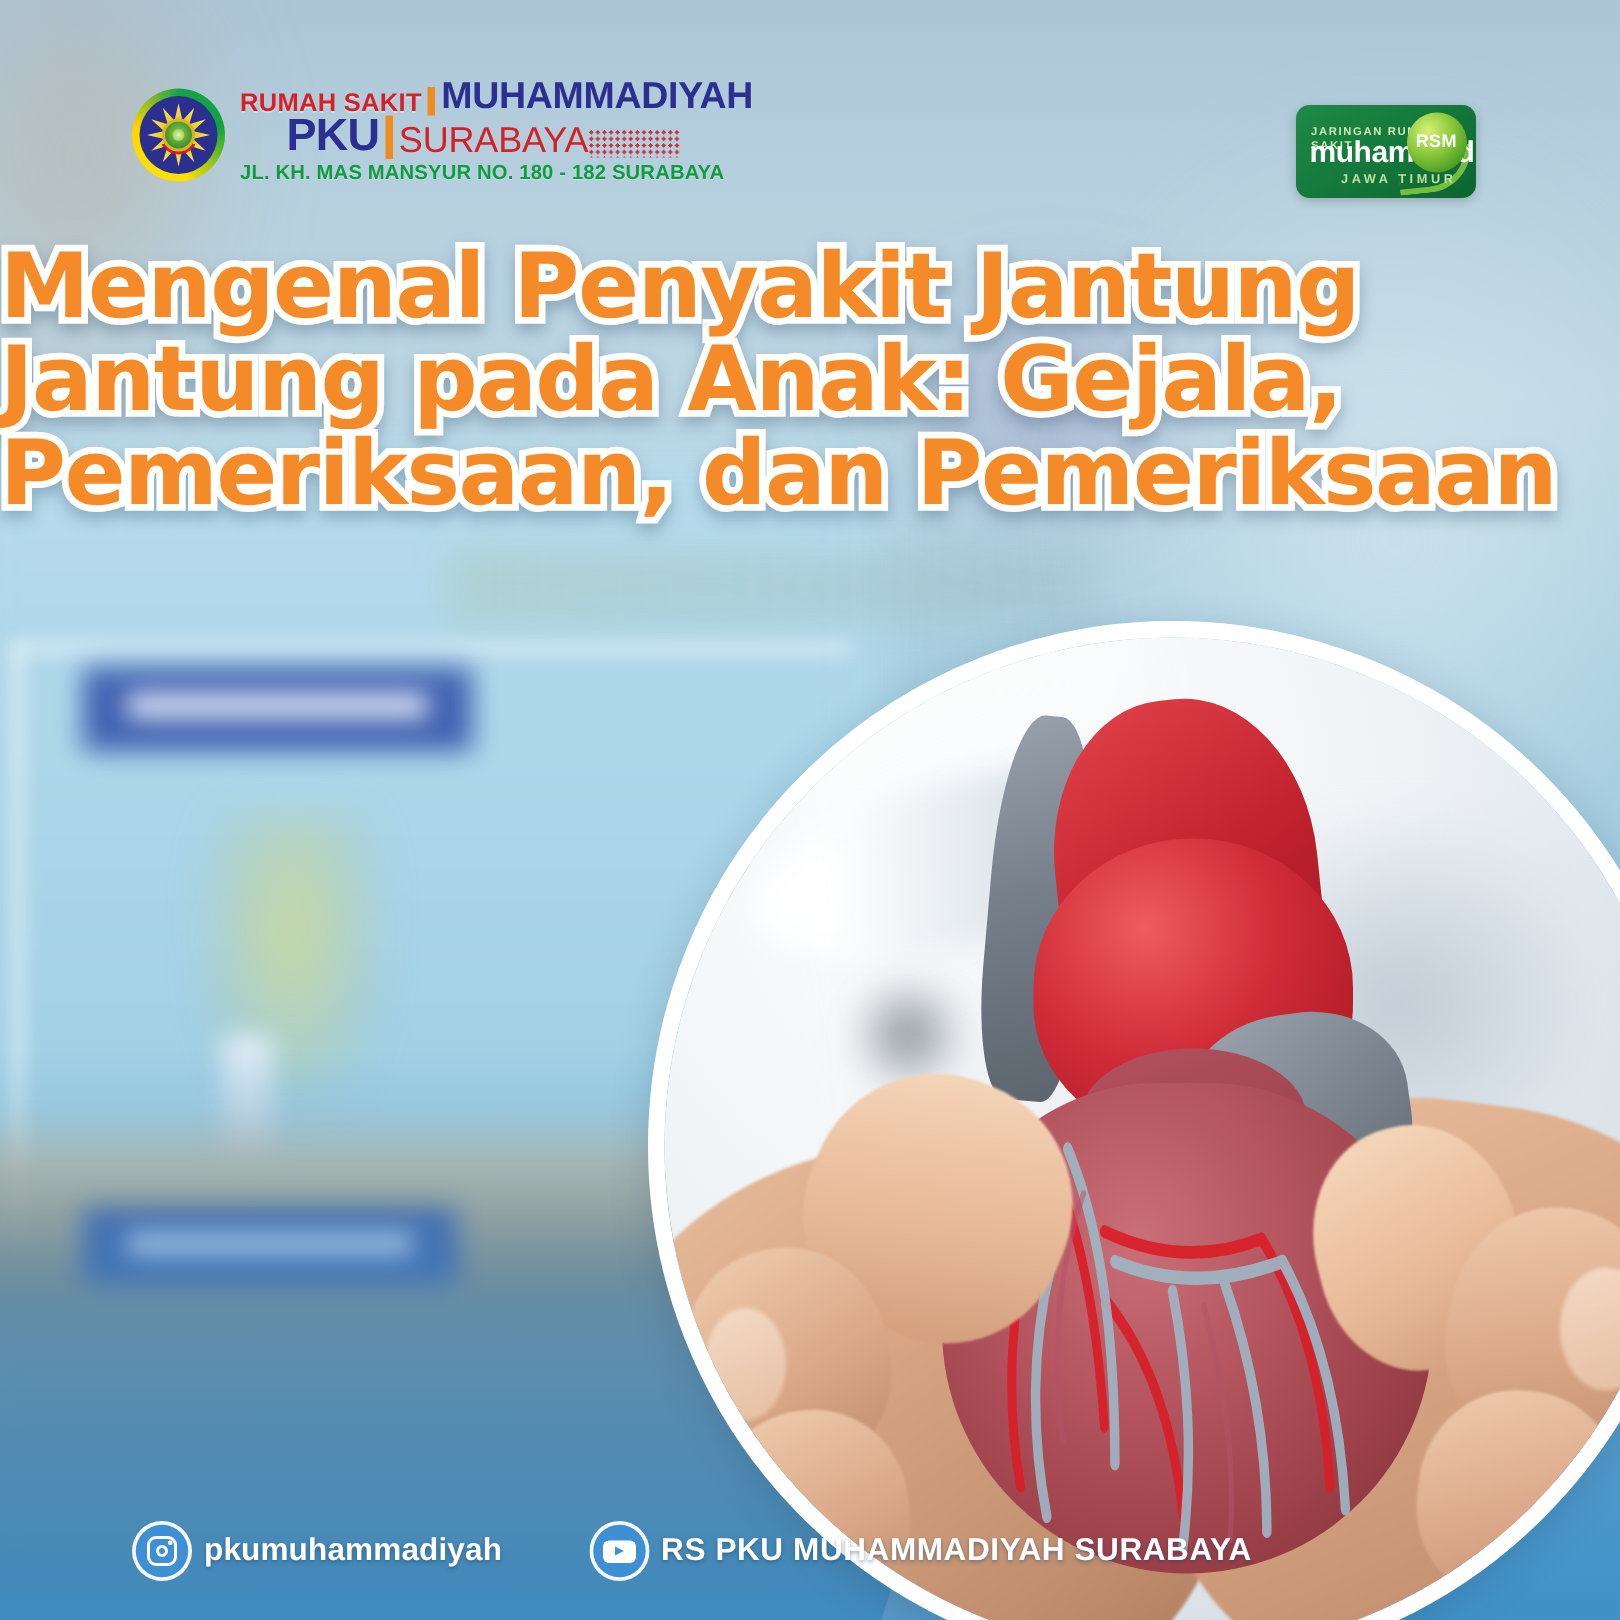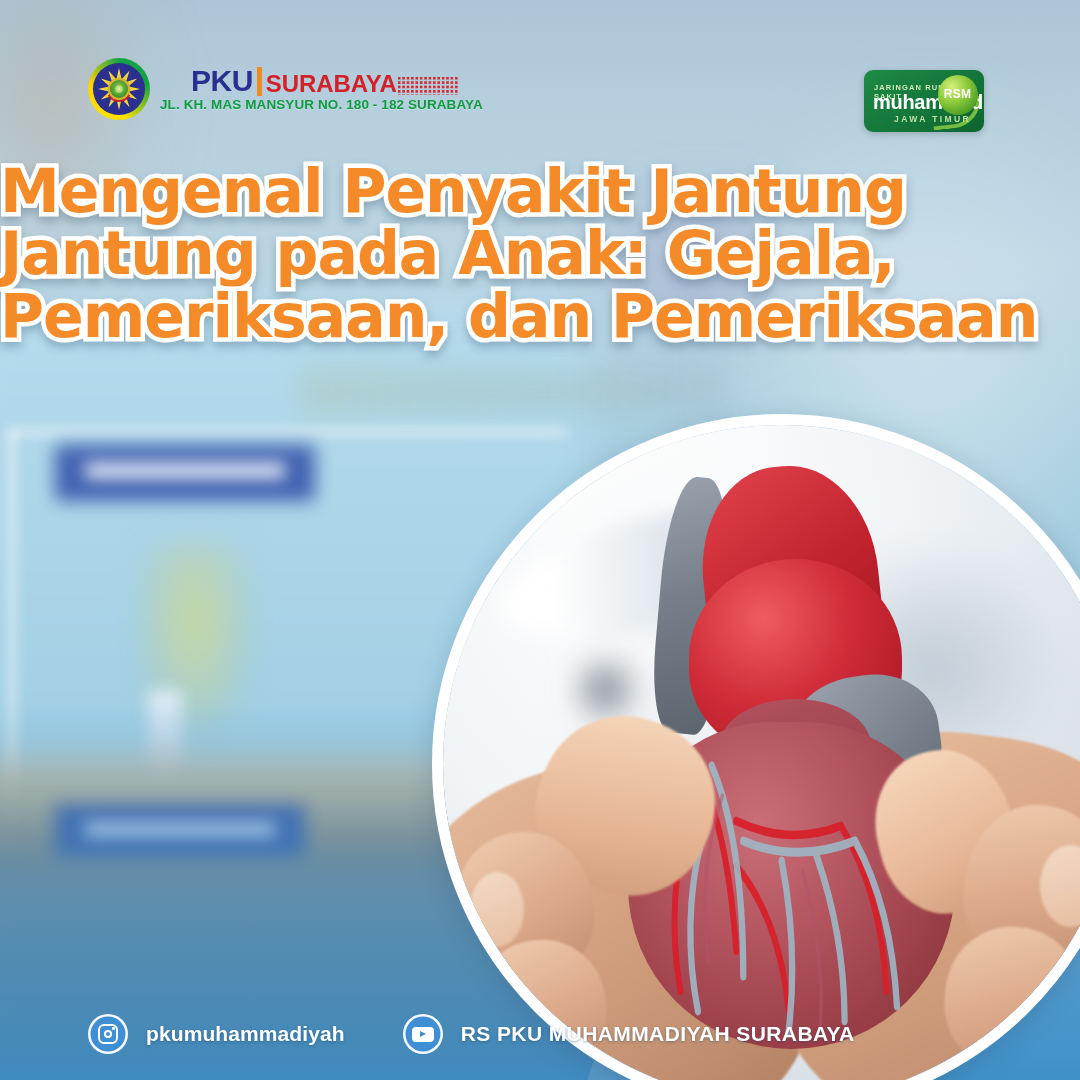--- a/index.html
+++ b/index.html
@@ -349,21 +349,21 @@
   .lt-muham {
     color: #2b2f8f; font-weight: 800; font-size: 25px;
     letter-spacing: -.2px;
   }
   .lt-row2 { display: flex; align-items: flex-end; height: 29px; margin-left: 31px; }
   .lt-pku {
     color: #2b2f8f; font-weight: 800; font-size: 30px;
     letter-spacing: -.5px;
   }
   .lt-sby {
-    color: #d42027; font-weight: 700; font-size: 24px;
+    color: #d42027; font-weight: 400; font-size: 24px;
     letter-spacing: -.1px;
     text-align: center;
   }
   .lt-dots {
     width: 62px; height: 19px; align-self: flex-end; margin-bottom: 1px;
     background-image: radial-gradient(#d42027 42%, transparent 45%);
     background-size: 4.4px 4.4px;
     opacity: .92;
   }
   .lt-row3 {
@@ -431,21 +431,21 @@
     filter: drop-shadow(0 5px 5px rgba(40,70,100,.30));
   }
   .title .tline { display: block; white-space: nowrap; }
 
   
   .footer {
     position: absolute;
     left: 88px; bottom: 26px;
     display: flex; align-items: center; gap: 58px;
   }
-  .social { display: flex; align-items: center; gap: 18px; }
+  .social { display: flex; align-items: center; gap: 8px; }
   .ic-circle {
     width: 40px; height: 40px; border-radius: 50%;
     background: #3f8fd4;
     display: flex; align-items: center; justify-content: center;
     box-shadow: 0 0 0 2.5px rgba(255,255,255,.95) inset;
     flex: 0 0 auto;
   }
   .ig-glyph {
     width: 20px; height: 20px;
     border: 2.6px solid #ffffff; border-radius: 6px;
@@ -580,20 +580,27 @@
         <div class="ray" style="transform:rotate(240deg)"></div>
         <div class="ray" style="transform:rotate(270deg)"></div>
         <div class="ray" style="transform:rotate(300deg)"></div>
         <div class="ray" style="transform:rotate(330deg)"></div>
       </div>
       <div class="crescent"></div>
       <div class="core"></div>
     </div>
 
     <div class="logo-text">
+      <div class="lt-row1">
+        <div class="lt-stackL">
+          <span class="lt-rumah">RUMAH SAKIT</span>
+        </div>
+        <div class="lt-bar"></div>
+        <span class="lt-muham">MUHAMMADIYAH</span>
+      </div>
       <div class="lt-row2">
         <span class="lt-pku">PKU</span>
         <div class="lt-bar2"></div>
         <span class="lt-sby">SURABAYA</span>
         <div class="lt-dots"></div>
       </div>
       <div class="lt-row3">JL. KH. MAS MANSYUR NO. 180 - 182 SURABAYA</div>
     </div>
   </div>
 

